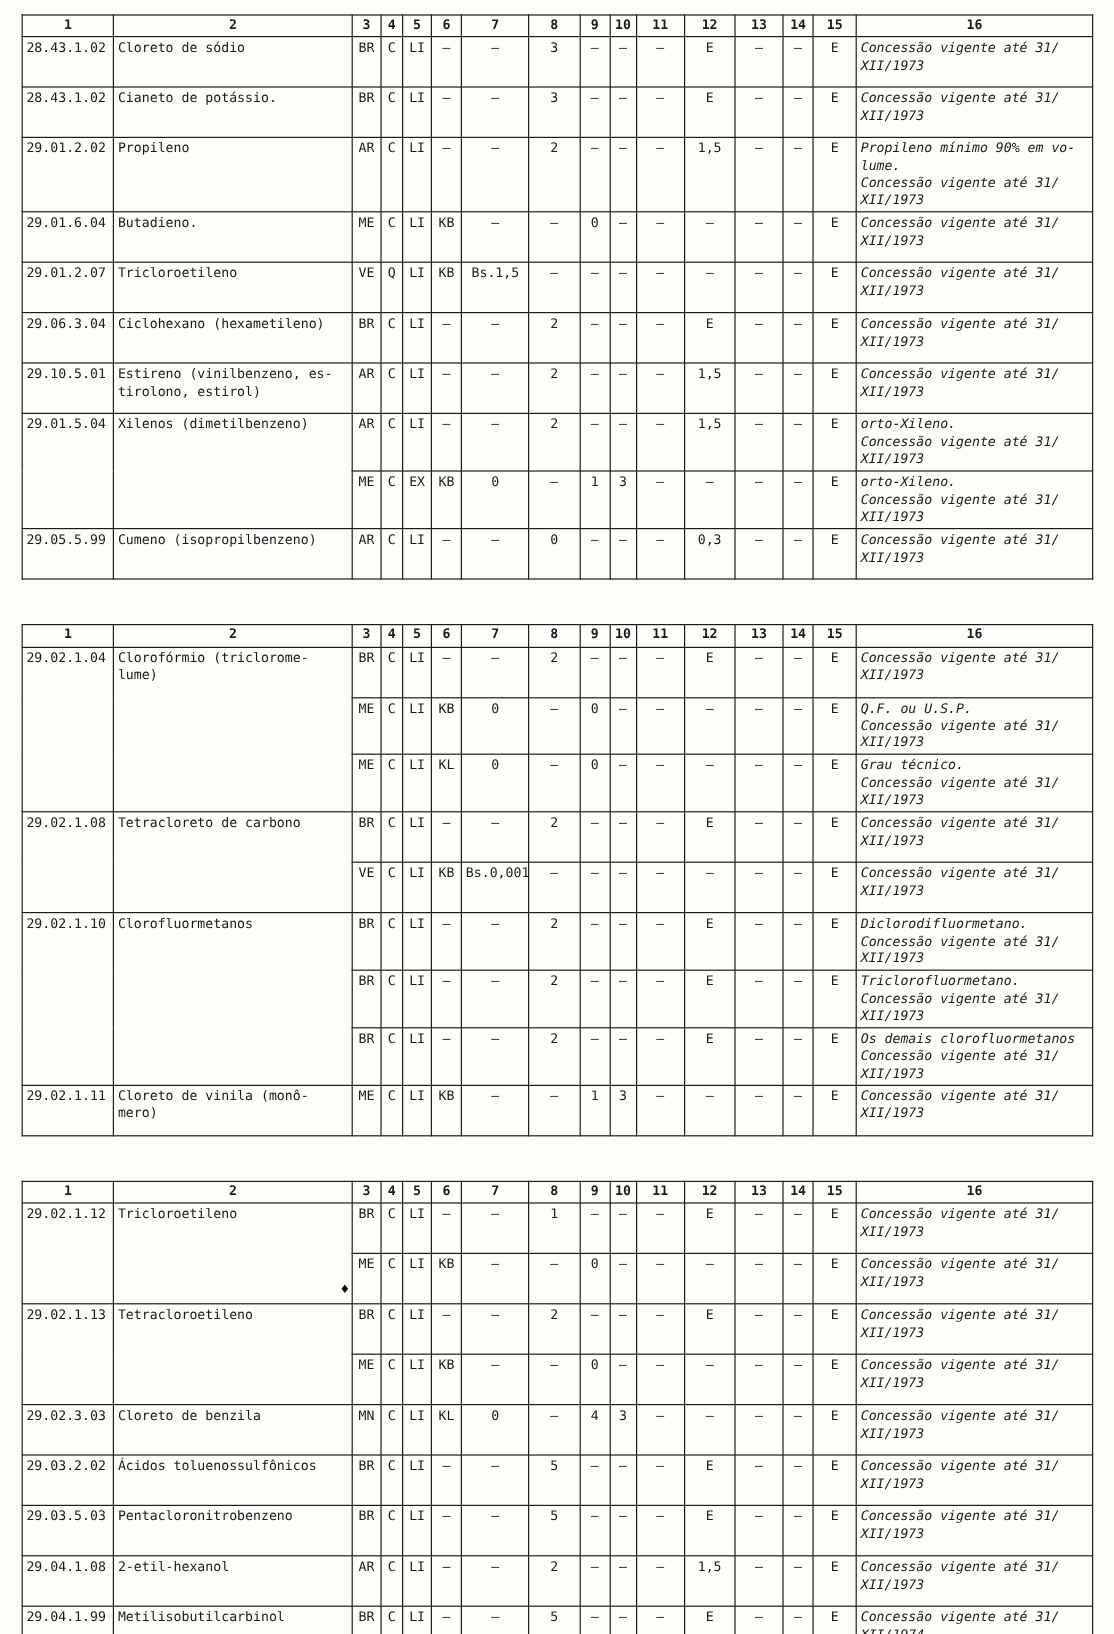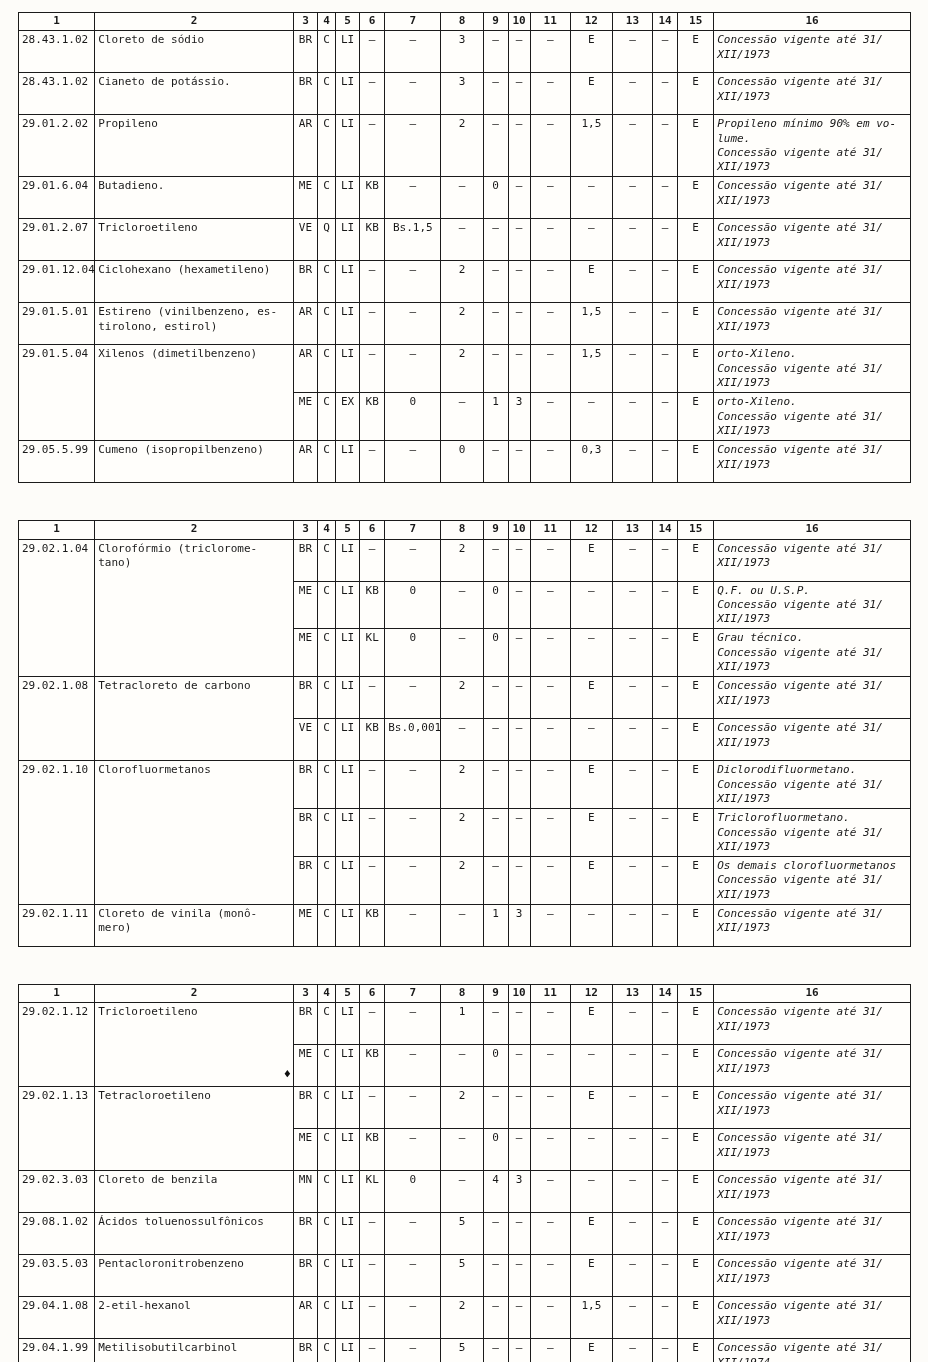--- a/index.html
+++ b/index.html
@@ -183,40 +183,40 @@
             <td class="val">–</td>
             <td class="val">–</td>
             <td class="val">–</td>
             <td class="val">–</td>
             <td class="val">–</td>
             <td class="val">E</td>
             <td class="note">Concessão vigente até 31/
 XII/1973</td>
           </tr>
           <tr class="datarow">
-            <td class="code" rowspan="1">29.01.12.04</td>
+            <td class="code" rowspan="1">29.06.3.04</td>
             <td class="name" rowspan="1">Ciclohexano (hexametileno)</td>
             <td class="val">BR</td>
             <td class="val">C</td>
             <td class="val">LI</td>
             <td class="val">–</td>
             <td class="val">–</td>
             <td class="val">2</td>
             <td class="val">–</td>
             <td class="val">–</td>
             <td class="val">–</td>
             <td class="val">E</td>
             <td class="val">–</td>
             <td class="val">–</td>
             <td class="val">E</td>
             <td class="note">Concessão vigente até 31/
 XII/1973</td>
           </tr>
           <tr class="datarow">
-            <td class="code" rowspan="1">29.01.5.01</td>
+            <td class="code" rowspan="1">29.10.5.01</td>
             <td class="name" rowspan="1">Estireno (vinilbenzeno, es-
 tirolono, estirol)</td>
             <td class="val">AR</td>
             <td class="val">C</td>
             <td class="val">LI</td>
             <td class="val">–</td>
             <td class="val">–</td>
             <td class="val">2</td>
             <td class="val">–</td>
             <td class="val">–</td>
@@ -323,21 +323,21 @@
             <th>13</th>
             <th>14</th>
             <th>15</th>
             <th>16</th>
           </tr>
         </thead>
         <tbody>
           <tr class="datarow">
             <td class="code" rowspan="3">29.02.1.04</td>
             <td class="name" rowspan="3">Clorofórmio (triclorome-
-tano)</td>
+lume)</td>
             <td class="val">BR</td>
             <td class="val">C</td>
             <td class="val">LI</td>
             <td class="val">–</td>
             <td class="val">–</td>
             <td class="val">2</td>
             <td class="val">–</td>
             <td class="val">–</td>
             <td class="val">–</td>
             <td class="val">E</td>
@@ -622,21 +622,21 @@
             <td class="val">3</td>
             <td class="val">–</td>
             <td class="val">–</td>
             <td class="val">–</td>
             <td class="val">–</td>
             <td class="val">E</td>
             <td class="note">Concessão vigente até 31/
 XII/1973</td>
           </tr>
           <tr class="datarow">
-            <td class="code" rowspan="1">29.08.1.02</td>
+            <td class="code" rowspan="1">29.03.2.02</td>
             <td class="name" rowspan="1">Ácidos toluenossulfônicos</td>
             <td class="val">BR</td>
             <td class="val">C</td>
             <td class="val">LI</td>
             <td class="val">–</td>
             <td class="val">–</td>
             <td class="val">5</td>
             <td class="val">–</td>
             <td class="val">–</td>
             <td class="val">–</td>

